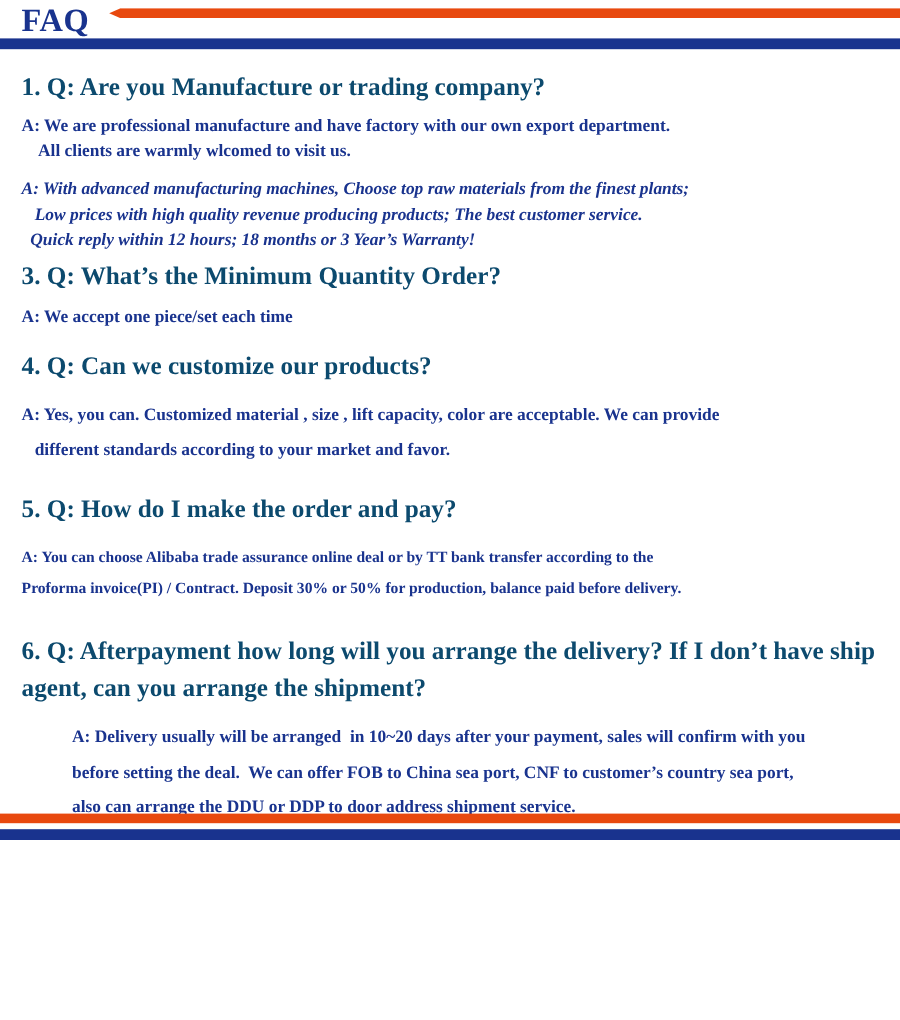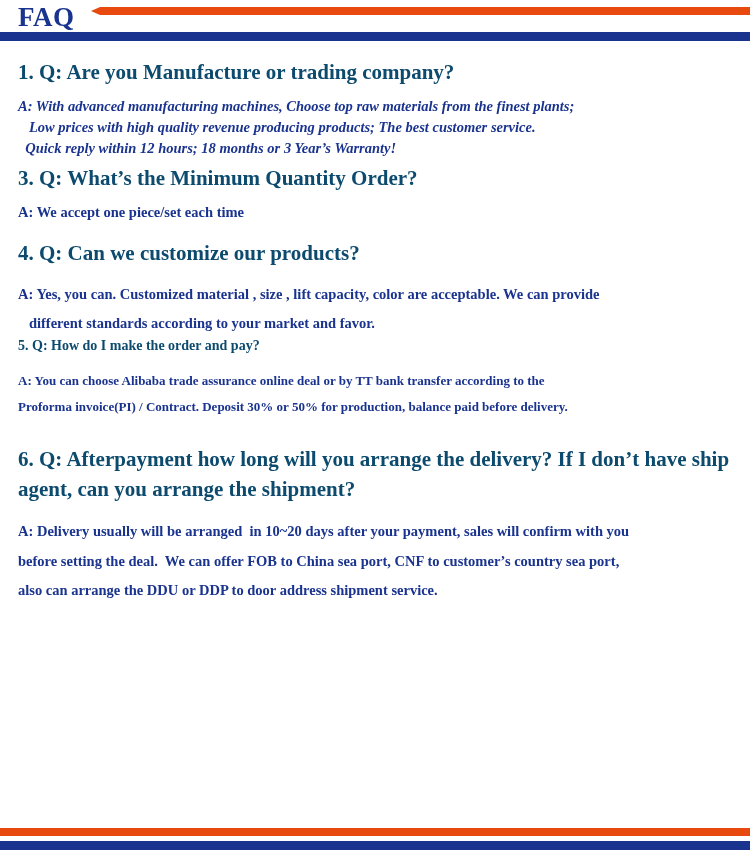--- a/index.html
+++ b/index.html
@@ -9,21 +9,21 @@
   body {
     width: 750px;
     height: 850px;
     background: #ffffff;
     font-family: "Liberation Serif", "DejaVu Serif", serif;
     position: relative;
     overflow: hidden;
   }
   .page {
     width: 750px;
-    height: 850px;
+    height: 700px;
     position: relative;
     box-sizing: border-box;
   }
 
   
   .header {
     position: relative;
     height: 46px;
   }
   .header-title {
@@ -98,25 +98,25 @@
 
   .q2 { font-size: 21px; margin-top: 9px; }
   .a2 { font-size: 14.5px; margin-top: 11px; line-height: 1.45; font-style: italic; }
 
   .q3 { font-size: 21px; margin-top: 7px; }
   .a3 { font-size: 14.5px; margin-top: 13px; }
 
   .q4 { font-size: 21px; margin-top: 20px; }
   .a4 { font-size: 14.5px; margin-top: 14px; line-height: 2.0; }
 
-  .q5 { font-size: 14px; }
+  .q5 { font-size: 21px; margin-top: 22px; }
   .a5 { font-size: 13px; margin-top: 14px; line-height: 2.0; }
 
   .q6 { font-size: 21px; margin-top: 24px; line-height: 1.45; }
-  .a6 { font-size: 14.5px; margin-top: 12px; line-height: 2.05; }
+  .a6 { font-size: 14.5px; margin-top: 12px; line-height: 2.05; margin-left: 42px; }
 
   
   .footer-bar-orange {
     position: absolute;
     left: 0;
     right: 0;
     bottom: 14px;
     height: 8px;
     background: #e8490f;
   }
@@ -137,20 +137,24 @@
   <div class="header">
     <div class="header-title">FAQ</div>
     <div class="header-bar-orange"></div>
     <div class="header-bar-blue"></div>
   </div>
 
   <div class="content">
 
     <div class="blk">
       <div class="q q1">1. Q: Are you Manufacture or trading company?</div>
+      <div class="a a1">
+        <span class="a-line">A: We are professional manufacture and have factory with our own export department.</span>
+        <span class="a-line">    All clients are warmly wlcomed to visit us.</span>
+      </div>
     </div>
 
     <div class="blk">
       <div class="a a2">
         <span class="a-line">A: With advanced manufacturing machines, Choose top raw materials from the finest plants;</span>
         <span class="a-line">   Low prices with high quality revenue producing products; The best customer service.</span>
         <span class="a-line">  Quick reply within 12 hours; 18 months or 3 Year’s Warranty!</span>
       </div>
     </div>
 

